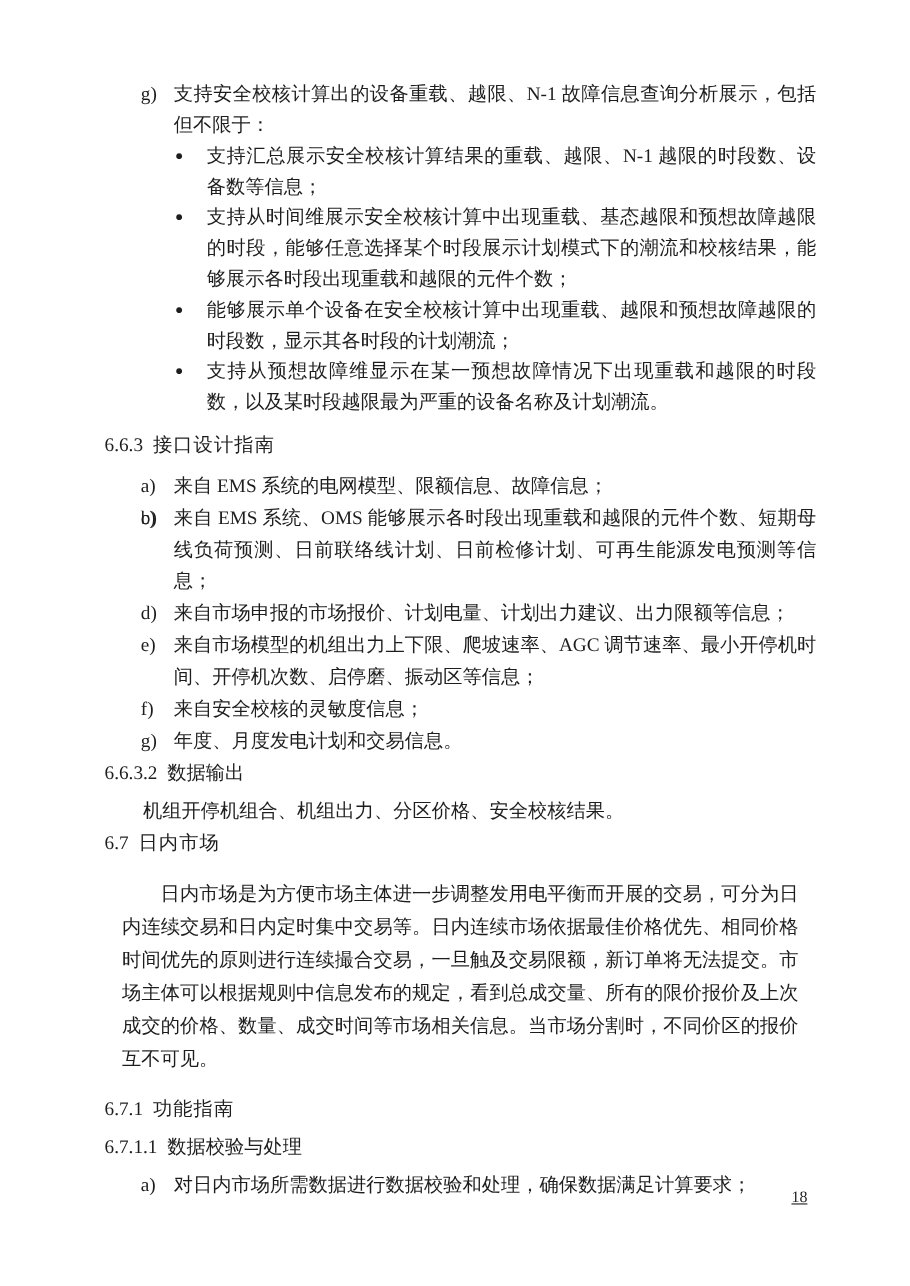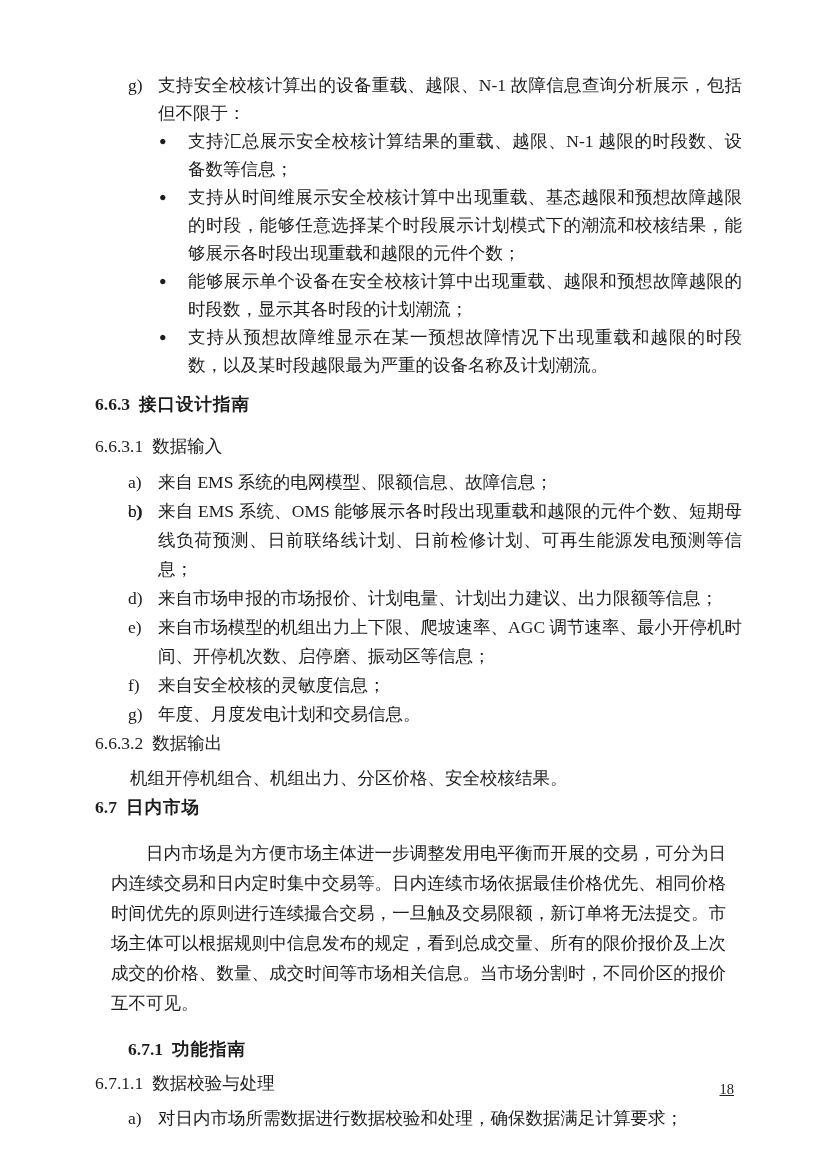--- a/index.html
+++ b/index.html
@@ -42,39 +42,39 @@
     line-height:28px;
     font-size:12.5px;
   }
   
   .heading {
     font-size:17.5px;
     line-height:28px;
     white-space:nowrap;
   }
   .heading .h-num { margin-right:9px; }
-  .heading.bold { font-weight:bold; line-height:30px; }
+  .heading.bold { font-weight:normal; line-height:30px; }
   .heading.bold .h-title { font-family:"Liberation Sans","DejaVu Sans",sans-serif; letter-spacing:1px; }
   
   .para {
     font-size:17.5px;
     line-height:30px;
     text-align:justify;
     text-indent:35px;
   }
   .para.tight { line-height:28px; }
   
   .mt-h663   { margin-top:10px; }
   .mt-h6631  { margin-top:13px; }
   .mt-inputs { margin-top:8px;  }
   .mt-h6632  { margin-top:0;    }
   .mt-out    { margin-top:7px;  }
   .mt-h67    { margin-top:0;    }
   .mt-intro  { margin-top:0;    }
-  .mt-h671   { margin-top:8px;margin-left:33px;  }
+  .mt-h671   { margin-top:8px;  }
   .mt-h6711  { margin-top:5px;  }
   .mt-itema  { margin-top:7px;  }
   
   .page-number {
     position:absolute;
     top:1080px; left:0; width:734px;
     text-align:right;
     font-size:14.5px;
     line-height:18px;
     text-decoration:underline;
@@ -107,23 +107,20 @@
       <div class="bullet-item">
         <span class="bullet">●</span>
         <span>支持从预想故障维显示在某一预想故障情况下出现重载和越限的时段数，以及某时段越限最为严重的设备名称及计划潮流。</span>
       </div>
     </div>
 
     <div class="heading bold mt-h663">
       <span class="h-num">6.6.3</span><span class="h-title">接口设计指南</span>
     </div>
 
-    <div class="heading mt-h6631">
-      <span class="h-num">6.6.3.1</span><span class="h-title">数据输入</span>
-    </div>
 
     <div class="inputs mt-inputs">
       <div class="li">
         <span class="marker">a)</span>
         <span>来自 EMS 系统的电网模型、限额信息、故障信息；</span>
       </div>
       <div class="li">
         <span class="marker">b)</span>
       </div>
       <div class="li">

